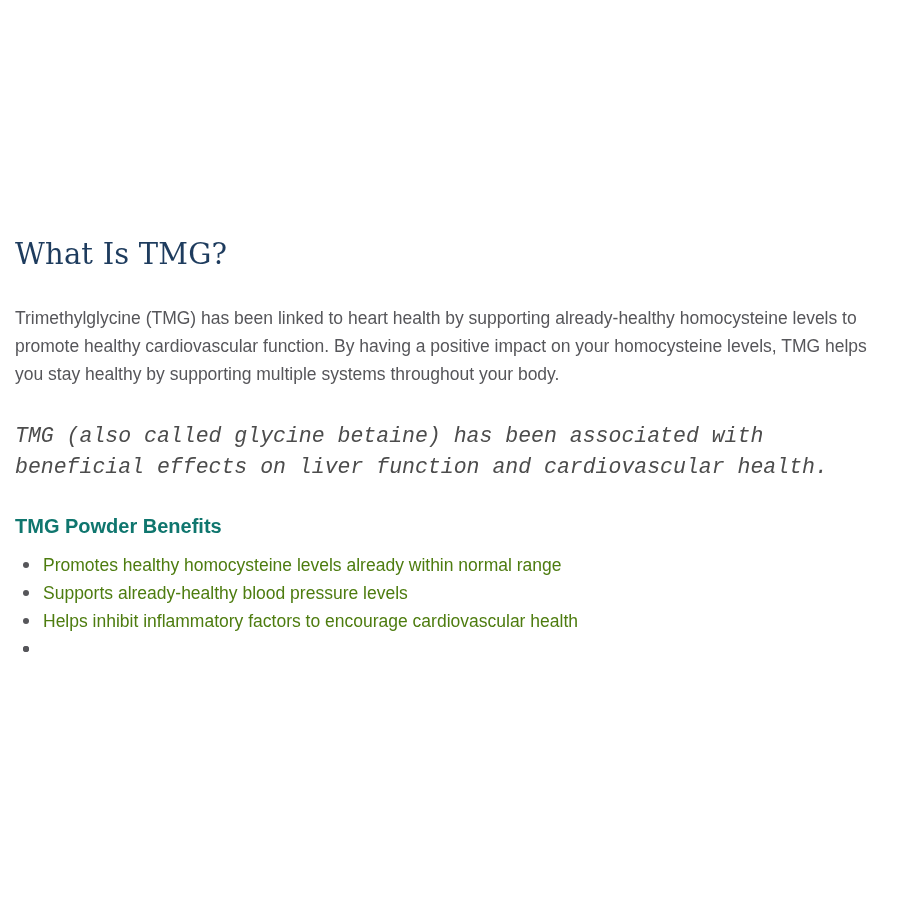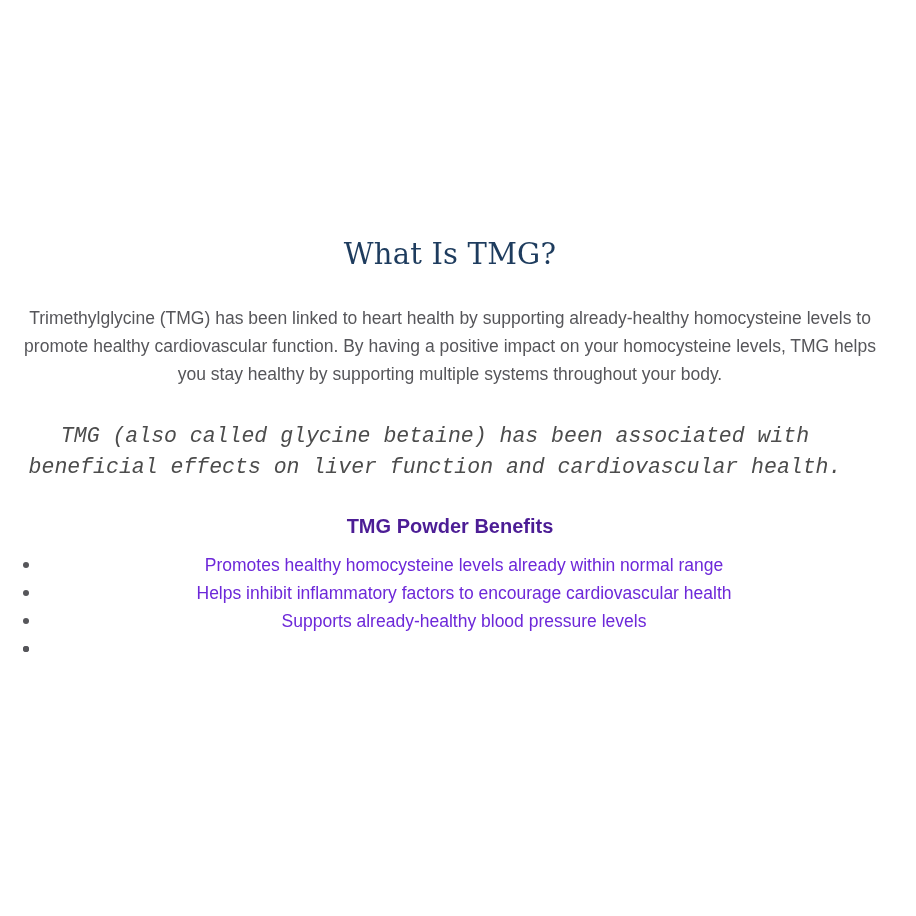--- a/index.html
+++ b/index.html
@@ -1,15 +1,15 @@
 <!DOCTYPE html>
 <html><head>
 <meta charset="utf-8">
 <style>
-  * { margin: 0; padding: 0; box-sizing: border-box; text-align: center; }
+  * { margin: 0; padding: 0; box-sizing: border-box; }
 
   html, body {
     width: 916px;
     height: 916px;
     background: #ffffff;
     font-family: "Liberation Sans", sans-serif;
     overflow: hidden;
   }
 
   .article {
@@ -42,36 +42,36 @@
     font-size: 21.5px;
     line-height: 31px;
     color: #4c4c4c;
     margin-bottom: 31px;
     max-width: 840px;
   }
 
   .benefits-title {
     font-size: 20px;
     font-weight: 700;
-    color: #4c1d95;
+    color: #0f766e;
     line-height: 1.2;
     margin-bottom: 13px;
     margin-top: 20px;
   }
 
   .benefits-list {
     list-style: none;
     padding-left: 6px;
   }
 
   .benefits-list li {
     position: relative;
     font-size: 17.5px;
     line-height: 28px;
-    color: #6d28d9;
+    color: #4d7c0f;
     padding-left: 22px;
   }
 
   .benefits-list li .bullet {
     position: absolute;
     left: 2px;
     top: 11px;
     width: 6px;
     height: 6px;
     border-radius: 50%;
@@ -91,25 +91,25 @@
 
   <h3 class="benefits-title">TMG Powder Benefits</h3>
 
   <ul class="benefits-list">
     <li>
       <span class="bullet"></span>
       <span>Promotes healthy homocysteine levels already within normal range</span>
     </li>
     <li>
       <span class="bullet"></span>
-      <span>Helps inhibit inflammatory factors to encourage cardiovascular health</span>
+      <span>Supports already-healthy blood pressure levels</span>
     </li>
     <li>
       <span class="bullet"></span>
-      <span>Supports already-healthy blood pressure levels</span>
+      <span>Helps inhibit inflammatory factors to encourage cardiovascular health</span>
     </li>
     <li>
       <span class="bullet"></span>
     </li>
     <li>
       <span class="bullet"></span>
     </li>
   </ul>
 
 </div>

